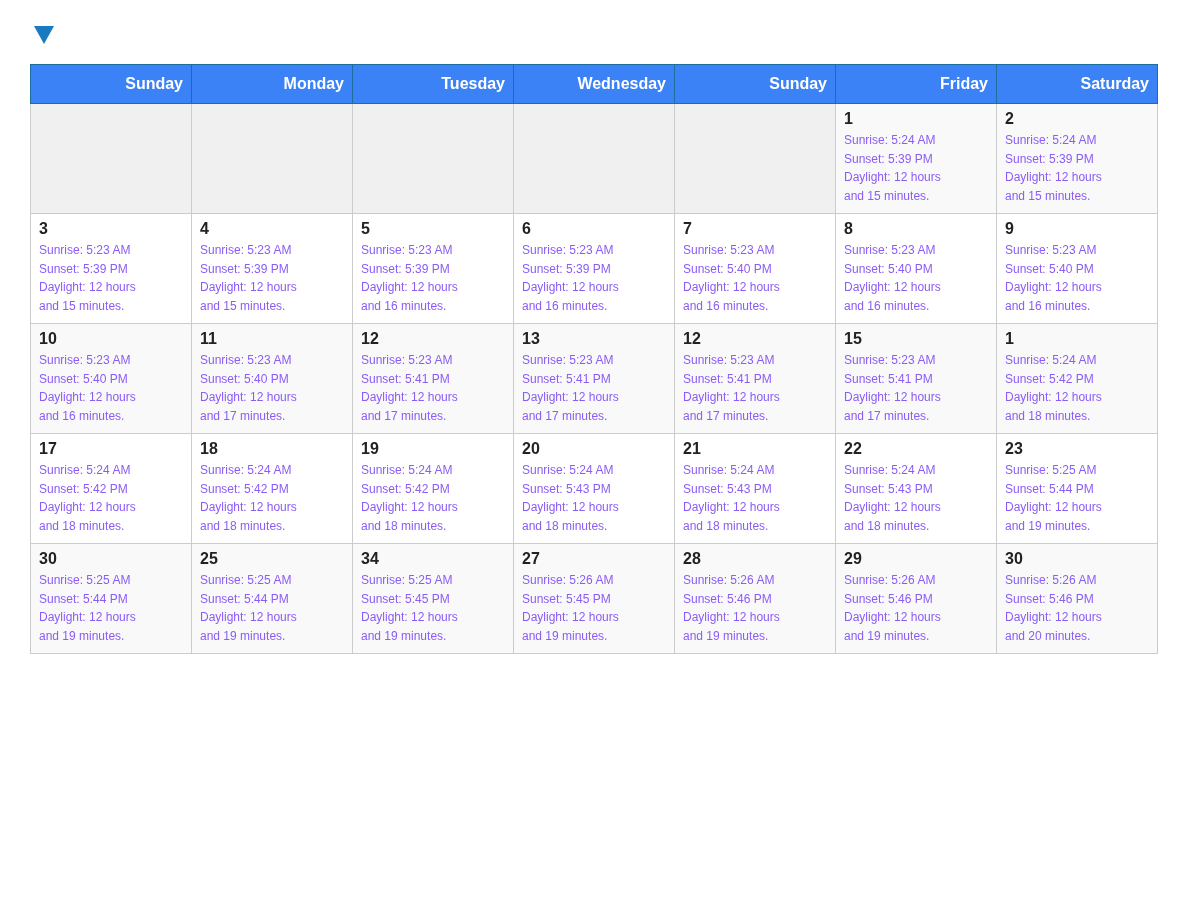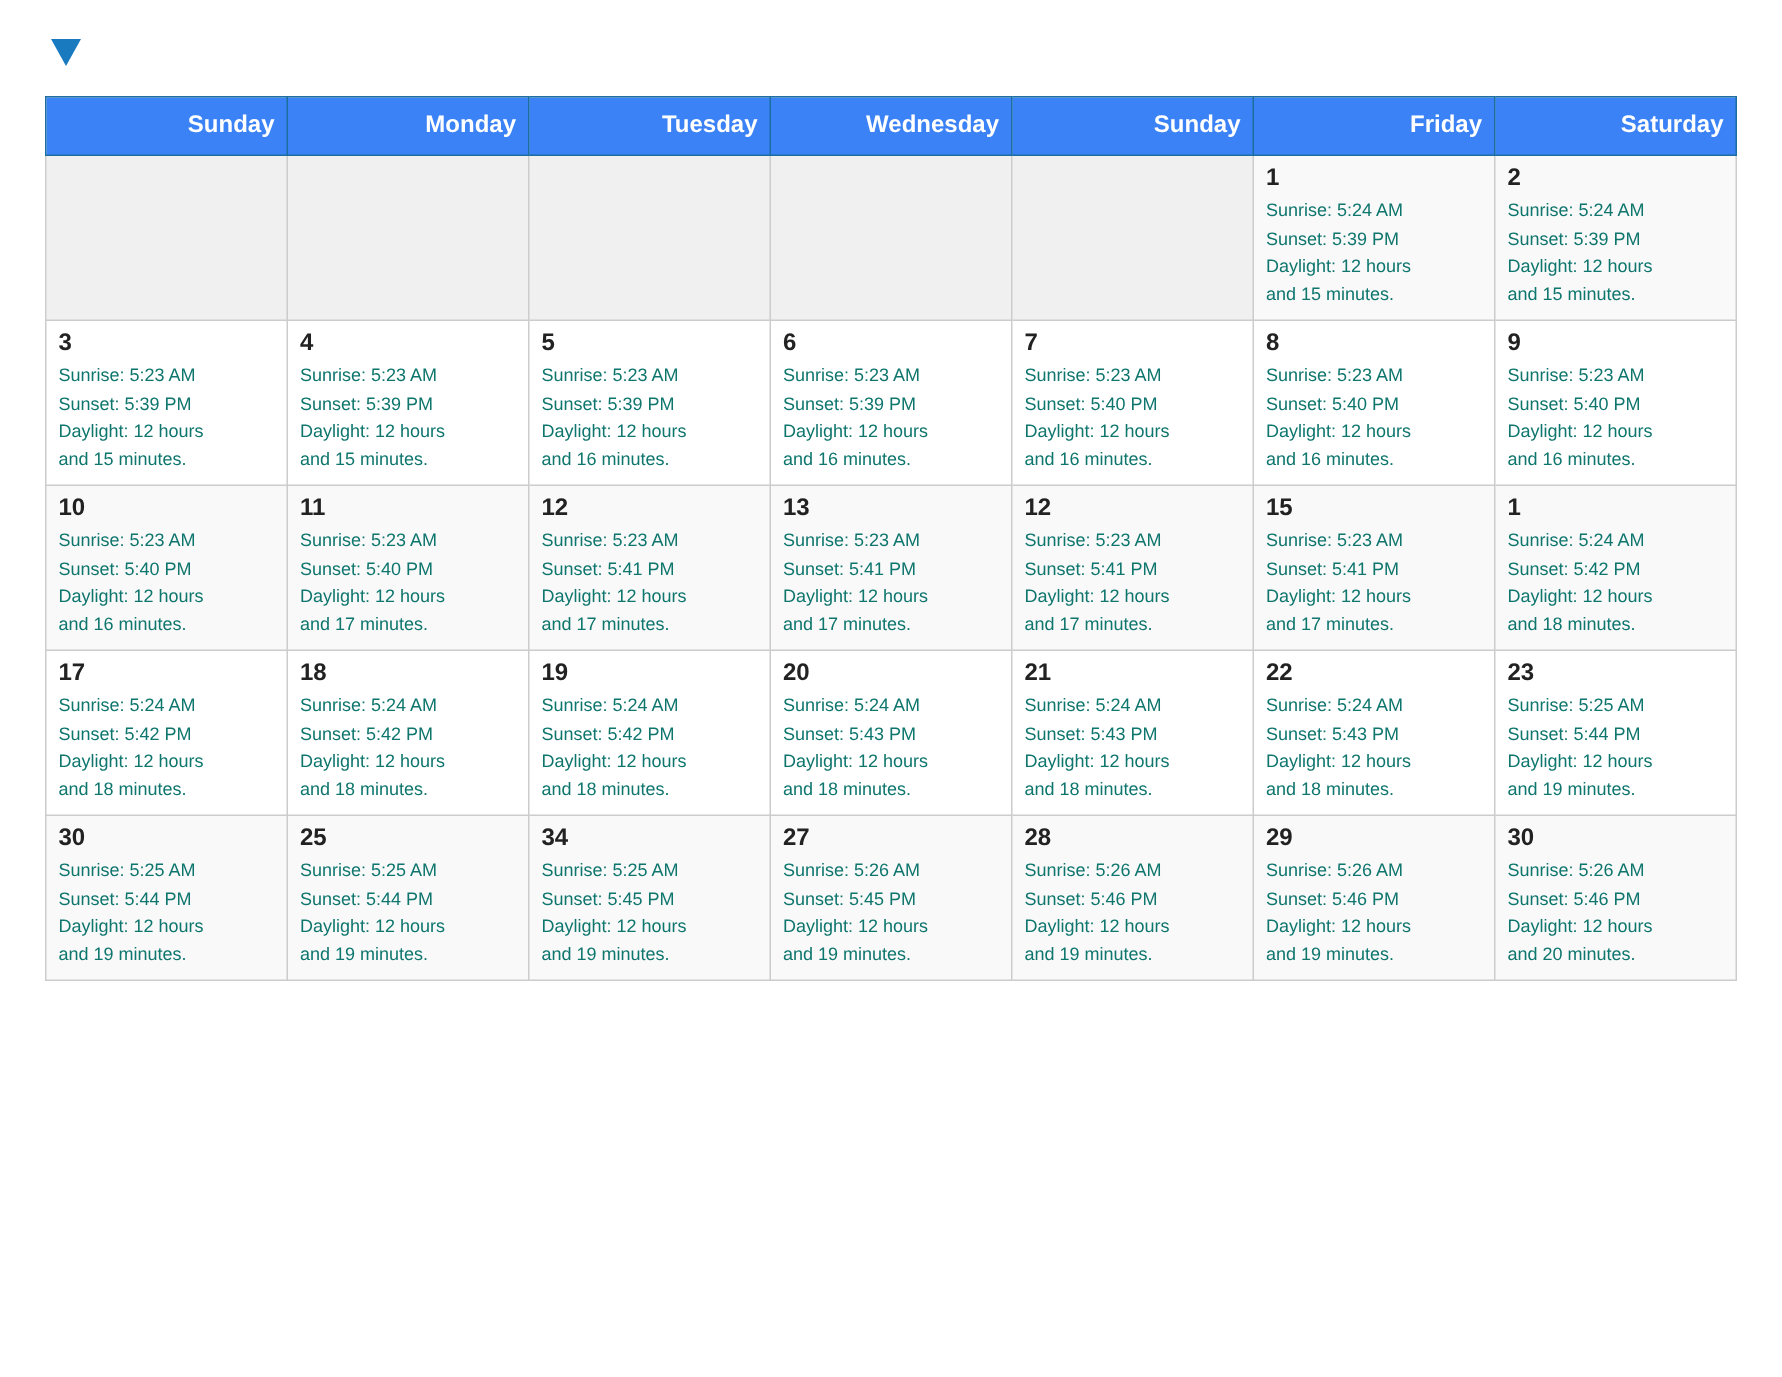--- a/index.html
+++ b/index.html
@@ -92,21 +92,21 @@
     }
     .day-number {
       font-size: 16px;
       font-weight: bold;
       color: #222;
       display: block;
       margin-bottom: 3px;
     }
     .day-info {
       font-size: 12px;
-      color: #0f766e;
+      color: #8b5cf6;
       line-height: 1.55;
     }
     .empty-cell {
       background: #f0f0f0 !important;
     }
   </style>
 </head>
 <body>
 
 <div class="header-area">

